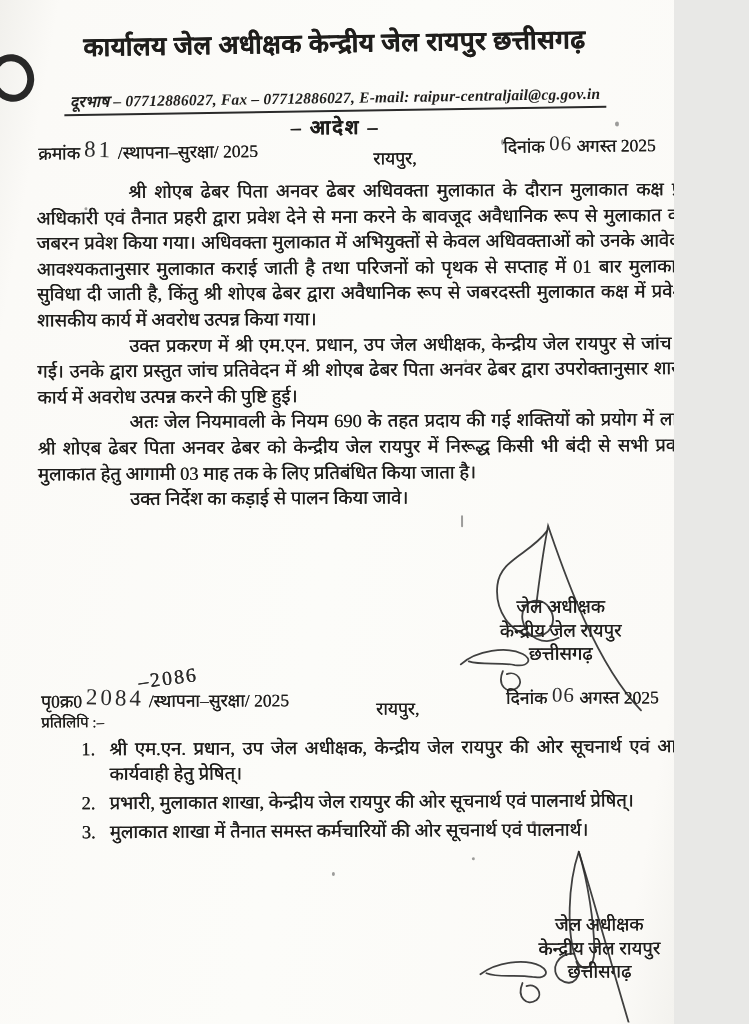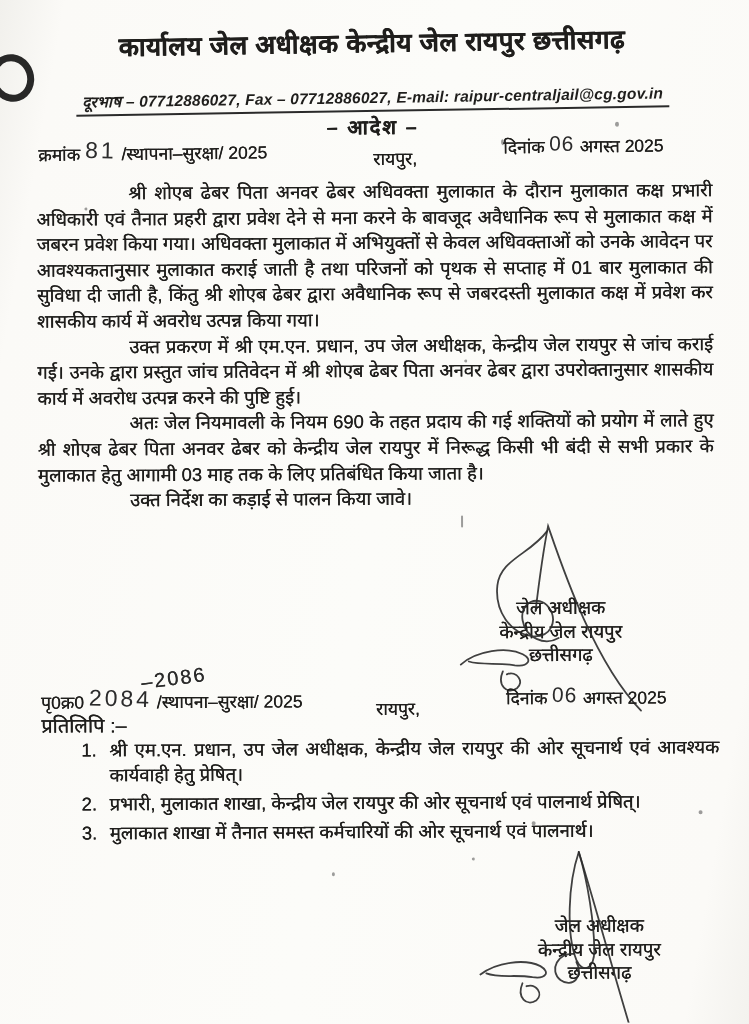--- a/index.html
+++ b/index.html
@@ -1,19 +1,19 @@
 <!DOCTYPE html>
 <html><head>
 <meta charset="utf-8">
 <style>
   html,body { margin:0; padding:0; background:#e8e8e6; }
   .page {
-    position:relative; width:749px; height:1024px; overflow:hidden;
+    position:relative; width:674px; height:1024px; overflow:hidden;
     background:linear-gradient(100deg,#f1f0ec 0%,#fbfaf7 7%,#fcfcf9 50%,#fbfaf7 93%,#f3f2ee 100%);
-    font-family:Liberation Sans, sans-serif; color:#1f1e1c;
+    font-family:Liberation Serif, serif; color:#1f1e1c;
   }
   .sheet { position:absolute; inset:0; transform:rotate(-0.3deg); }
 
   
   .ring { position:absolute; left:-10px; top:54px; width:30px; height:34px;
     border:7px solid #161616; border-radius:50%; transform:rotate(-18deg); opacity:.92; }
 
   .letterhead { position:absolute; top:24px; left:0; right:0; text-align:center; transform:rotate(-0.6deg); }
   .title { font-size:26px; font-weight:bold; letter-spacing:.5px; text-shadow:.4px 0 0 currentColor; }
   .contact { margin-top:8px; display:inline-block; font-size:15.5px; font-weight:bold; font-style:italic;
@@ -39,21 +39,21 @@
   .body-text { position:absolute; top:179px; left:38px; width:676px; font-size:18.5px;
     line-height:25.6px; text-align:justify; text-shadow:.3px 0 0 currentColor; }
   .body-text p { margin:0; text-indent:92px; }
   .body-text p.plain { text-align:left; }
 
   .sig-block { position:absolute; text-align:center; font-size:18.5px; line-height:23.5px;
     text-shadow:.3px 0 0 currentColor; }
   .sig-top-text { left:455px; top:597px; width:210px; }
   .sig-bottom-text { left:492px; top:915px; width:210px; }
 
-  .copy-label { position:absolute; top:710px; left:40px; font-size:20px; text-shadow:.3px 0 0 currentColor; }
+  .copy-label { position:absolute; top:710px; left:40px; font-size:15px; text-shadow:.3px 0 0 currentColor; }
   .copy-list { position:absolute; top:736px; left:80px; width:638px; font-size:18.5px;
     line-height:25px; text-shadow:.3px 0 0 currentColor; }
   .copy-item { display:flex; margin-bottom:4px; }
   .copy-item .num { width:28px; flex:0 0 28px; }
   .copy-item .txt { text-align:justify; }
 
   .sig-svg { position:absolute; pointer-events:none; }
   .sig-svg path { fill:none; stroke:#2b2b2b; stroke-width:1.8; stroke-linecap:round; opacity:.9; }
 
   .speck { position:absolute; background:rgba(40,40,40,.45); border-radius:50%; }

